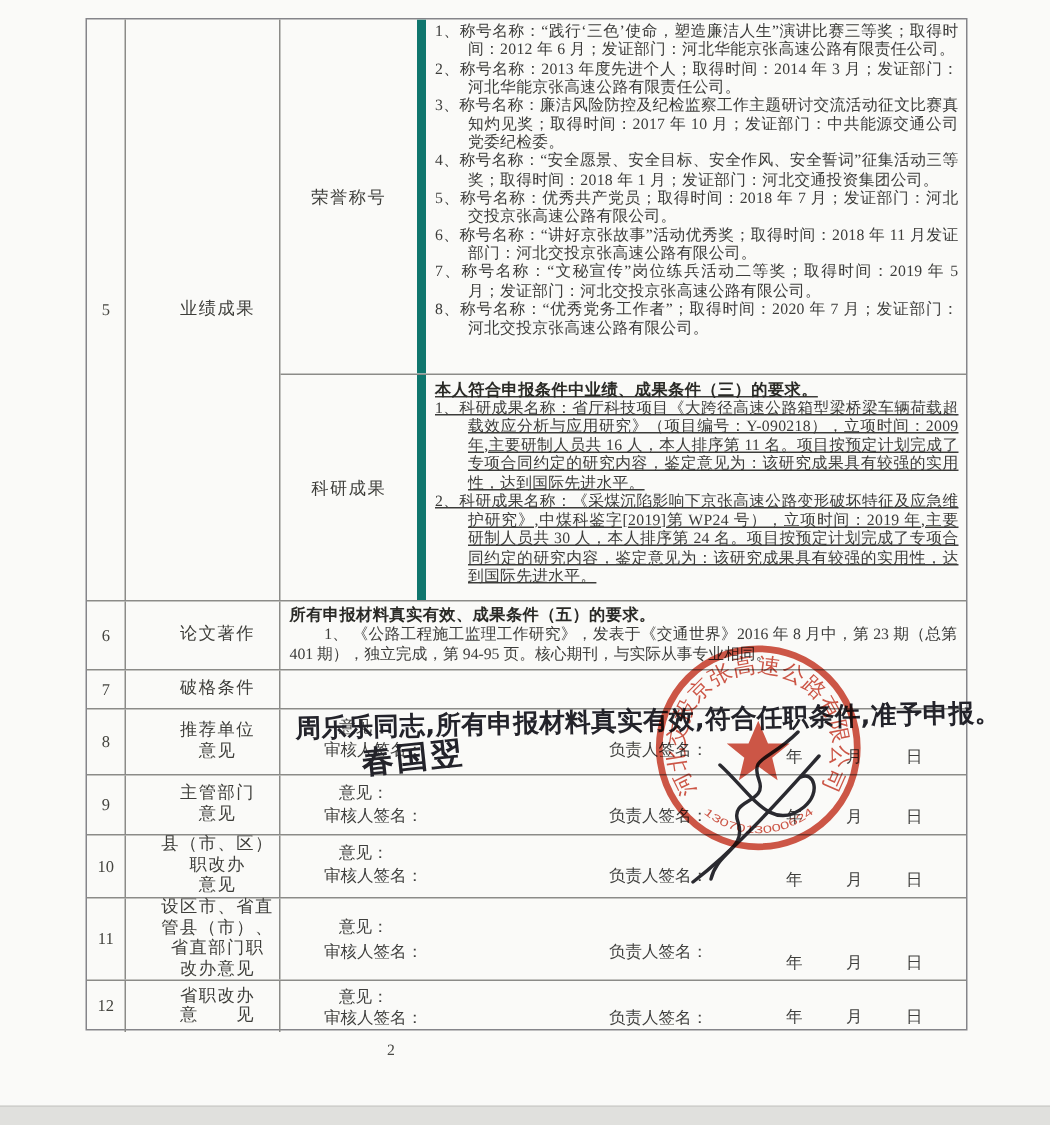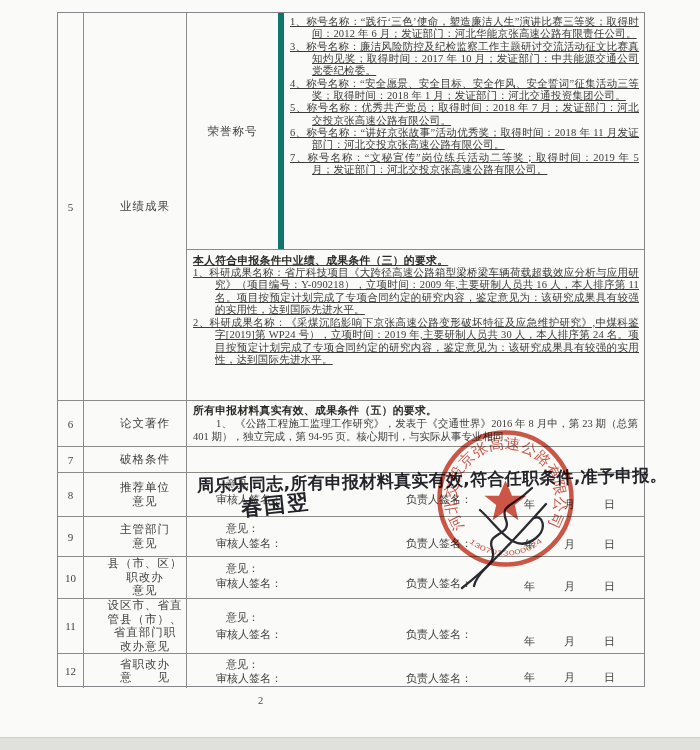--- a/index.html
+++ b/index.html
@@ -32,21 +32,21 @@
   .r5-col{flex:1; display:flex; flex-direction:column;}
   .r5-sec{display:flex; box-sizing:border-box; overflow:hidden;}
   .r5-sec.top{height:237px; border-bottom:1px solid #8b8b88;}
   .r5-sec.bottom{flex:1;}
   .c-sublabel{
     width:97px; flex:none; border-right:6px solid #0f766e; box-sizing:border-box;
     display:flex; align-items:center; justify-content:center;
     font-size:11.5px; letter-spacing:1px; color:#3e3e3a;
   }
   .c-items{flex:1; padding:3px 5px 0 6px; overflow:hidden;}
-  .items-honor{font-size:10.5px; line-height:12.35px; text-align:justify; letter-spacing:0.2px;text-decoration:underline;}
+  .items-honor{font-size:10.5px; line-height:12.35px; text-align:justify; letter-spacing:0.2px;}
   .items-research{font-size:10.5px; line-height:12.5px; text-align:justify; letter-spacing:0.2px; padding-top:4px;text-decoration:underline;}
   .item{padding-left:22px; text-indent:-22px;}
   .sec-heading{
     font-family:"Liberation Sans","DejaVu Sans",sans-serif;
     font-weight:700; font-size:10.8px; color:#2a2a26; letter-spacing:0.3px;
     padding:0; text-indent:0;
   }
   
   .r6-content{padding:3px 6px 0 6px; font-size:10.5px; line-height:13.2px; text-align:justify;}
   .r6-item{text-indent:2.2em;}
@@ -94,28 +94,31 @@
   <div class="sheet-table">
 
     <div class="trow" style="top:0; height:387px;">
       <div class="c-num">5</div>
       <div class="c-label">业绩成果</div>
       <div class="r5-col">
         <div class="r5-sec top">
           <div class="c-sublabel">荣誉称号</div>
           <div class="c-items items-honor">
             <div class="item">1、称号名称：“践行‘三色’使命，塑造廉洁人生”演讲比赛三等奖；取得时间：2012 年 6 月；发证部门：河北华能京张高速公路有限责任公司。</div>
+            <div class="item">2、称号名称：2013 年度先进个人；取得时间：2014 年 3 月；发证部门：河北华能京张高速公路有限责任公司。</div>
             <div class="item">3、称号名称：廉洁风险防控及纪检监察工作主题研讨交流活动征文比赛真知灼见奖；取得时间：2017 年 10 月；发证部门：中共能源交通公司党委纪检委。</div>
             <div class="item">4、称号名称：“安全愿景、安全目标、安全作风、安全誓词”征集活动三等奖；取得时间：2018 年 1 月；发证部门：河北交通投资集团公司。</div>
             <div class="item">5、称号名称：优秀共产党员；取得时间：2018 年 7 月；发证部门：河北交投京张高速公路有限公司。</div>
             <div class="item">6、称号名称：“讲好京张故事”活动优秀奖；取得时间：2018 年 11 月发证部门：河北交投京张高速公路有限公司。</div>
             <div class="item">7、称号名称：“文秘宣传”岗位练兵活动二等奖；取得时间：2019 年 5 月；发证部门：河北交投京张高速公路有限公司。</div>
+            <div class="item">8、称号名称：“优秀党务工作者”；取得时间：2020 年 7 月；发证部门：河北交投京张高速公路有限公司。</div>
           </div>
         </div>
         <div class="r5-sec bottom">
+          <div class="c-sublabel">科研成果</div>
           <div class="c-items items-research">
             <div class="sec-heading">本人符合申报条件中业绩、成果条件（三）的要求。</div>
             <div class="item">1、科研成果名称：省厅科技项目《大跨径高速公路箱型梁桥梁车辆荷载超载效应分析与应用研究》（项目编号：Y-090218），立项时间：2009 年,主要研制人员共 16 人，本人排序第 11 名。项目按预定计划完成了专项合同约定的研究内容，鉴定意见为：该研究成果具有较强的实用性，达到国际先进水平。</div>
             <div class="item">2、科研成果名称：《采煤沉陷影响下京张高速公路变形破坏特征及应急维护研究》,中煤科鉴字[2019]第 WP24 号），立项时间：2019 年,主要研制人员共 30 人，本人排序第 24 名。项目按预定计划完成了专项合同约定的研究内容，鉴定意见为：该研究成果具有较强的实用性，达到国际先进水平。</div>
           </div>
         </div>
       </div>
     </div>
 
     <div class="trow bt" style="top:387px; height:46px;">

